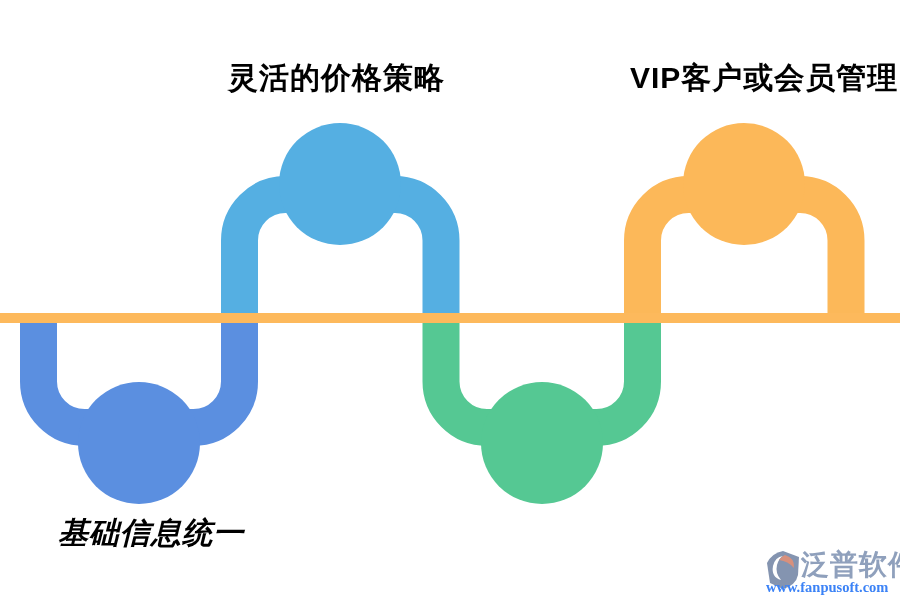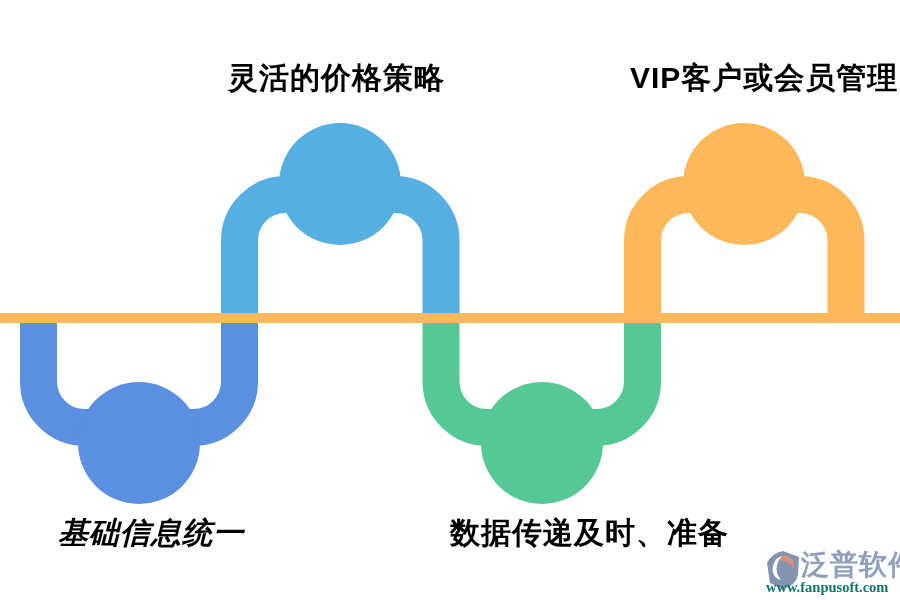--- a/index.html
+++ b/index.html
@@ -89,25 +89,24 @@
     <circle cx="139" cy="443" r="61" fill="#5B8FE0"></circle>
     <circle cx="542" cy="443" r="61" fill="#55C893"></circle>
   </svg>
 
   <div class="label label-top-left">灵活的价格策略</div>
 
   <div class="label label-top-right">VIP客户或会员管理</div>
 
   <div class="label label-bottom-left">基础信息统一</div>
 
-  <div class="label label-bottom-center">数据传递及时、准备</div>
 
   <div class="logo">
     <svg class="logo-icon" width="33" height="38" viewBox="0 0 33 38">
       <path d="M16 0 L32 6 L31 24 Q29 34 16 38 L3 32 L0 12 Q5 2 16 0 Z" fill="#8494B0"></path>
       <path d="M16 5 Q8 6 6 15 Q4 26 14 29 Q8 22 10 14 Q12 7 16 5 Z" fill="#ffffff"></path>
       <path d="M18 4 Q28 7 27 17 Q21 10 12 9 Q15 5 18 4 Z" fill="#D8907C"></path>
     </svg>
     <div class="logo-name" style="color: rgb(143, 160, 188);">泛普软件</div>
-    <div class="logo-url" style="color: #0f766e;">www.fanpusoft.com</div>
+    <div class="logo-url" style="color: #3b82f6;">www.fanpusoft.com</div>
   </div>
 
 </div>
 
 </body></html>

